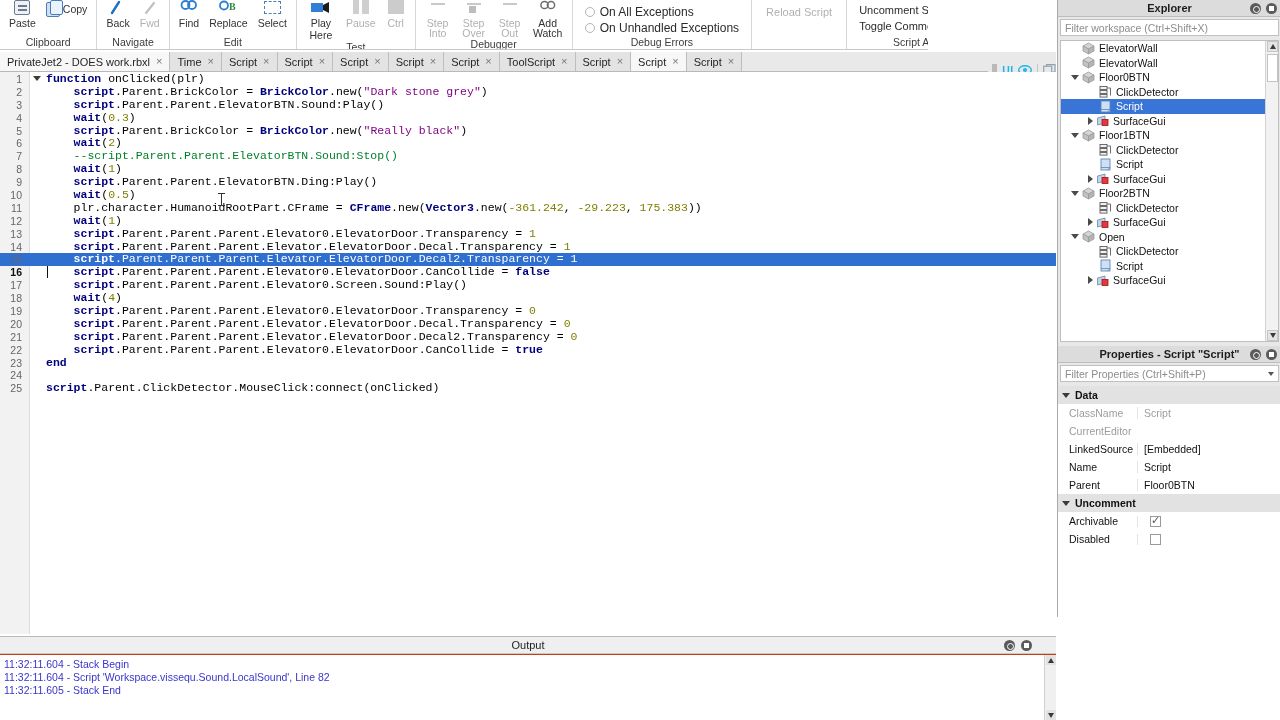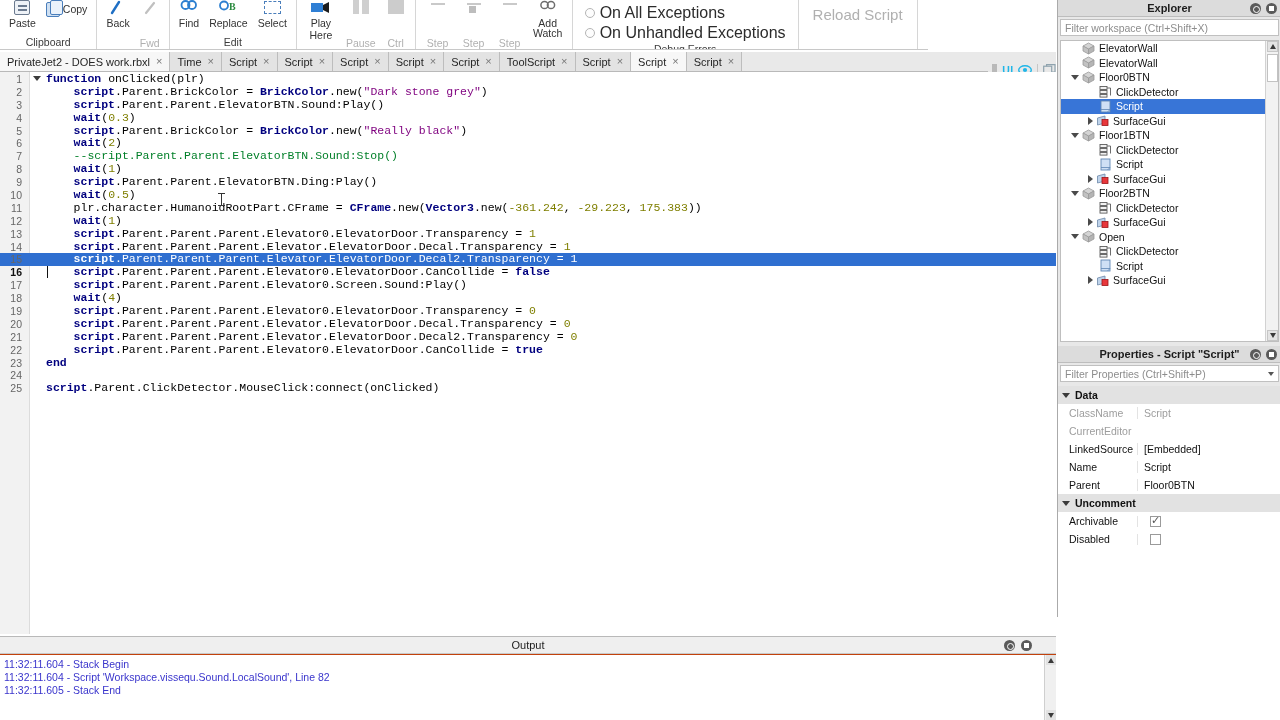--- a/index.html
+++ b/index.html
@@ -35,45 +35,45 @@
     white-space: nowrap;
   }
   .rbtn {
     display: flex; flex-direction: column; align-items: center;
     justify-content: flex-start;
     padding: 0 5px; min-width: 30px;
     font-size: 10.5px; color: #333; line-height: 11.5px;
     text-align: center; cursor: default; white-space: nowrap;
   }
   .rbtn.big { min-width: 34px; }
-  .rbtn.disabled { color: #b0b0b0; gap: 20px; }
+  .rbtn.disabled { color: #b0b0b0; }
   .rbtn .lbl { display: block; }
   .rbtn .icn { display: block; height: 17px; margin-bottom: 1px; }
 
   
   .ic { display:block; position: relative; }
   .ic-paste { width: 16px; height: 15px; border: 1.6px solid #6b7a8f; border-radius: 2px; background:#eef2f7; }
   .ic-paste::before { content:""; position:absolute; left:3px; top:4px; width:9px; height:1.6px; background:#6b7a8f; }
   .ic-paste::after { content:""; position:absolute; left:3px; top:8px; width:9px; height:1.6px; background:#6b7a8f; }
   .ic-copy { width: 14px; height: 15px; background:#cfe0f2; border:1.4px solid #4a7ebb; border-radius:2px; }
   .ic-copy::after { content:""; position:absolute; left:3px; top:-3px; width:11px; height:13px; background:#eaf2fb; border:1.4px solid #4a7ebb; border-radius:2px;}
   .ic-select { width: 17px; height: 13px; border: 1.6px dashed #4a7ebb; margin-top:1px; }
   .ic-bar { width: 16px; height: 14px; background:#cccccc; }
   .ic-pausebar { width:16px; height:14px; display:flex; gap:3px; }
   .ic-pausebar i { flex:1; background:#cfcfcf; display:block; }
   .ic-step { width:16px; height:14px; }
   .ic-step .ln { position:absolute; left:1px; top:3px; width:14px; height:2px; background:#c9c9c9; }
   .ic-step .sq { position:absolute; left:3px; top:6px; width:7px; height:7px; background:#bdbdbd; }
 
-  .radio-row { display:flex; align-items:center; gap:5px; font-size:16px; color:#2b2b2b; white-space: nowrap; padding: 1px 4px; }
+  .radio-row { display:flex; align-items:center; gap:5px; font-size:12px; color:#2b2b2b; white-space: nowrap; padding: 1px 4px; }
   .radio {
     width: 10px; height: 10px; border-radius: 50%;
     border: 1.3px solid #b5b5b5; background: #fdfdfd; flex: none;
   }
-  .txtbtn { font-size: 15px; color: #2b2b2b; padding: 2px 6px; white-space: nowrap; cursor: default; }
+  .txtbtn { font-size: 11px; color: #2b2b2b; padding: 2px 6px; white-space: nowrap; cursor: default; }
   .txtbtn.disabled { color: #b0b0b0; }
 
   
   .tabbar {
     position: absolute; left: 0; top: 52px; width: 1056px; height: 20px;
     background: #e9e9e9;
     border-bottom: 1px solid #b9b9b9;
     display: flex; align-items: stretch; overflow: hidden;
   }
   .tab {

